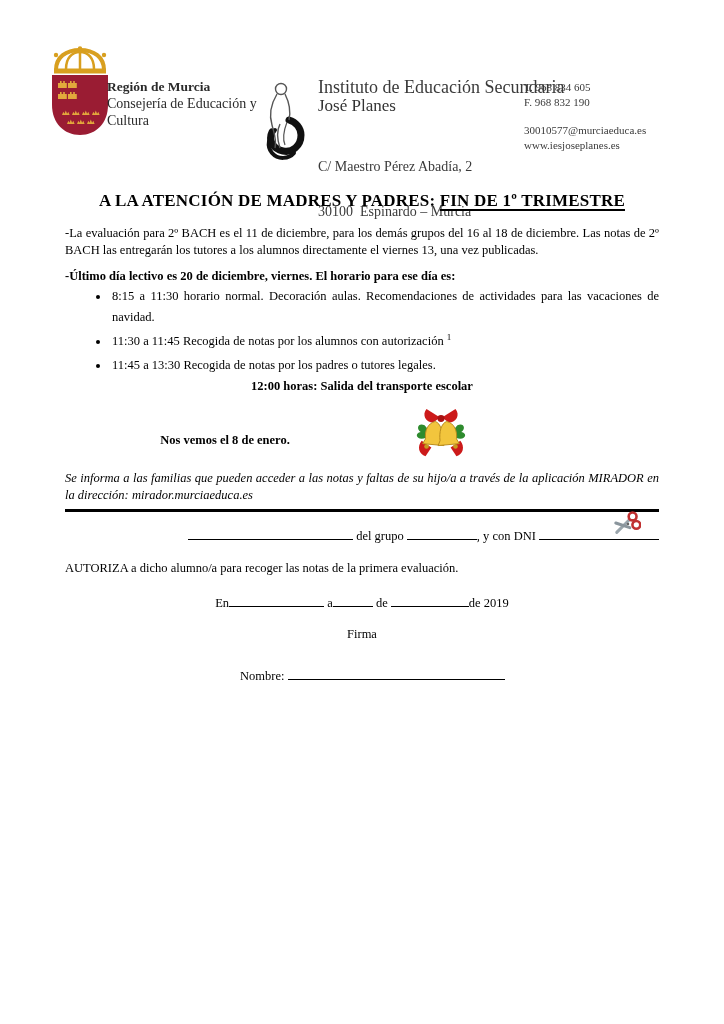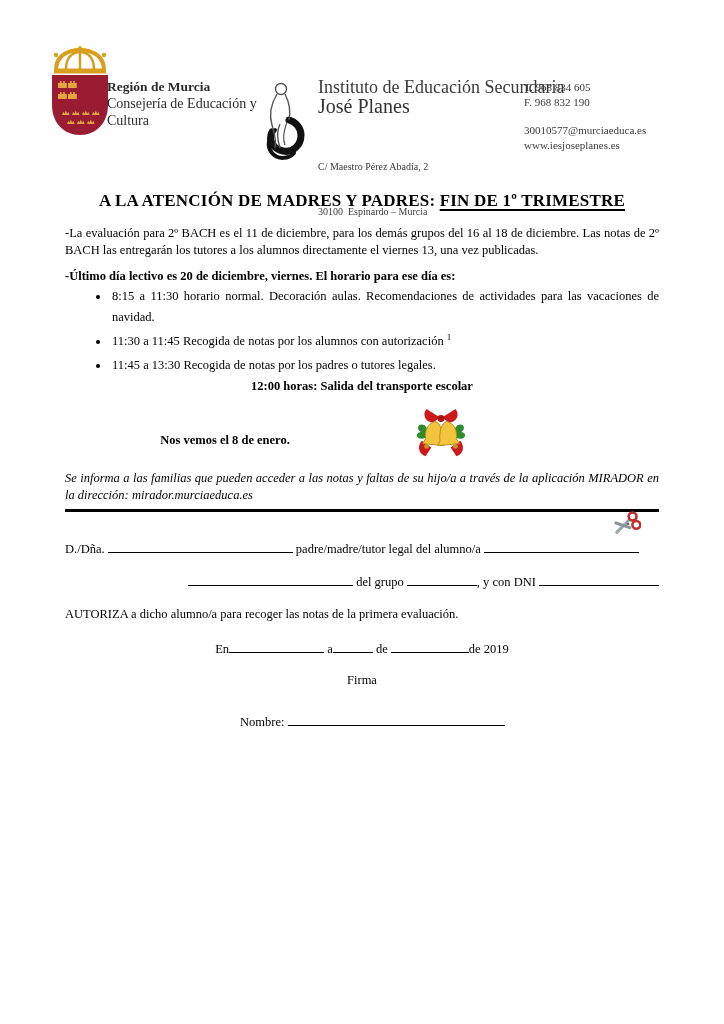--- a/index.html
+++ b/index.html
@@ -8,22 +8,22 @@
     font-family:Liberation Serif, serif;color:#000;border-radius:15px;
   }
   
   .coat{position:absolute;left:49px;top:46px;}
   .region-text{position:absolute;left:107px;top:78px;color:#2b2b2b;}
   .region-name{font-weight:bold;font-size:13.5px;line-height:17px;}
   .region-dept{font-size:14px;line-height:17px;}
   .ies-logo{position:absolute;left:256px;top:80px;}
   .ies-block{position:absolute;left:318px;top:80px;color:#3a3a3a;}
   .ies-type{font-size:18px;line-height:15px;}
-  .ies-name{font-size:20px;line-height:20px;margin-top:1px;color:#333;}
-  .ies-addr{margin-top:13px;font-size:10px;line-height:15px;white-space:pre-wrap;}
+  .ies-name{font-size:17px;line-height:20px;margin-top:1px;color:#333;}
+  .ies-addr{margin-top:13px;font-size:14px;line-height:15px;white-space:pre-wrap;}
   .contact{position:absolute;left:524px;top:80px;color:#3a3a3a;font-size:11px;line-height:15px;}
   .contact .grp2{margin-top:13px;}
   
   .content{position:absolute;left:65px;top:190px;width:594px;font-size:12.5px;line-height:17px;}
   .title{font-size:17px;font-weight:bold;text-align:center;margin:0;line-height:22px;letter-spacing:0.2px;}
   .title .u{text-decoration:underline;text-decoration-thickness:2px;text-underline-offset:3px;}
   .intro{margin:13px 0 0 0;text-align:justify;}
   .sched-head{margin:9px 0 0 0;font-weight:bold;}
   .schedule-list{margin:3px 0 0 0;padding:0 0 0 45px;list-style:disc;}
   .schedule-list li{margin:0 0 3px 0;padding-left:2px;}
@@ -135,21 +135,20 @@
 
     <div class="greeting">
       <div>Nos vemos el 8 de enero.</div>
     </div>
 
     <p class="mirador">Se informa a las familias que pueden acceder a las notas y faltas de su hijo/a a través de la aplicación MIRADOR en la dirección: mirador.murciaeduca.es</p>
 
 
     <hr class="divider">
 
-    <div class="frow"><span>D./Dña.</span> <span class="bl w185"></span> <span>padre/madre/tutor legal del alumno/a</span> <span class="bl w155"></span></div>
 
     <div class="frow2"><span class="bl w165"></span> <span>del grupo</span> <span class="bl w70"></span><span>, y con DNI</span> <span class="bl w120"></span></div>
 
     <p class="frow3">AUTORIZA a dicho alumno/a para recoger las notas de la primera evaluación.</p>
 
     <div class="frow4"><span>En</span><span class="bl w95"></span> <span>a</span><span class="bl w40"></span> <span>de </span><span class="bl w78"></span><span>de 2019</span></div>
 
     <p class="firma">Firma</p>
 
     <div class="nrow"><span>Nombre:</span> <span class="bl w217"></span></div>

